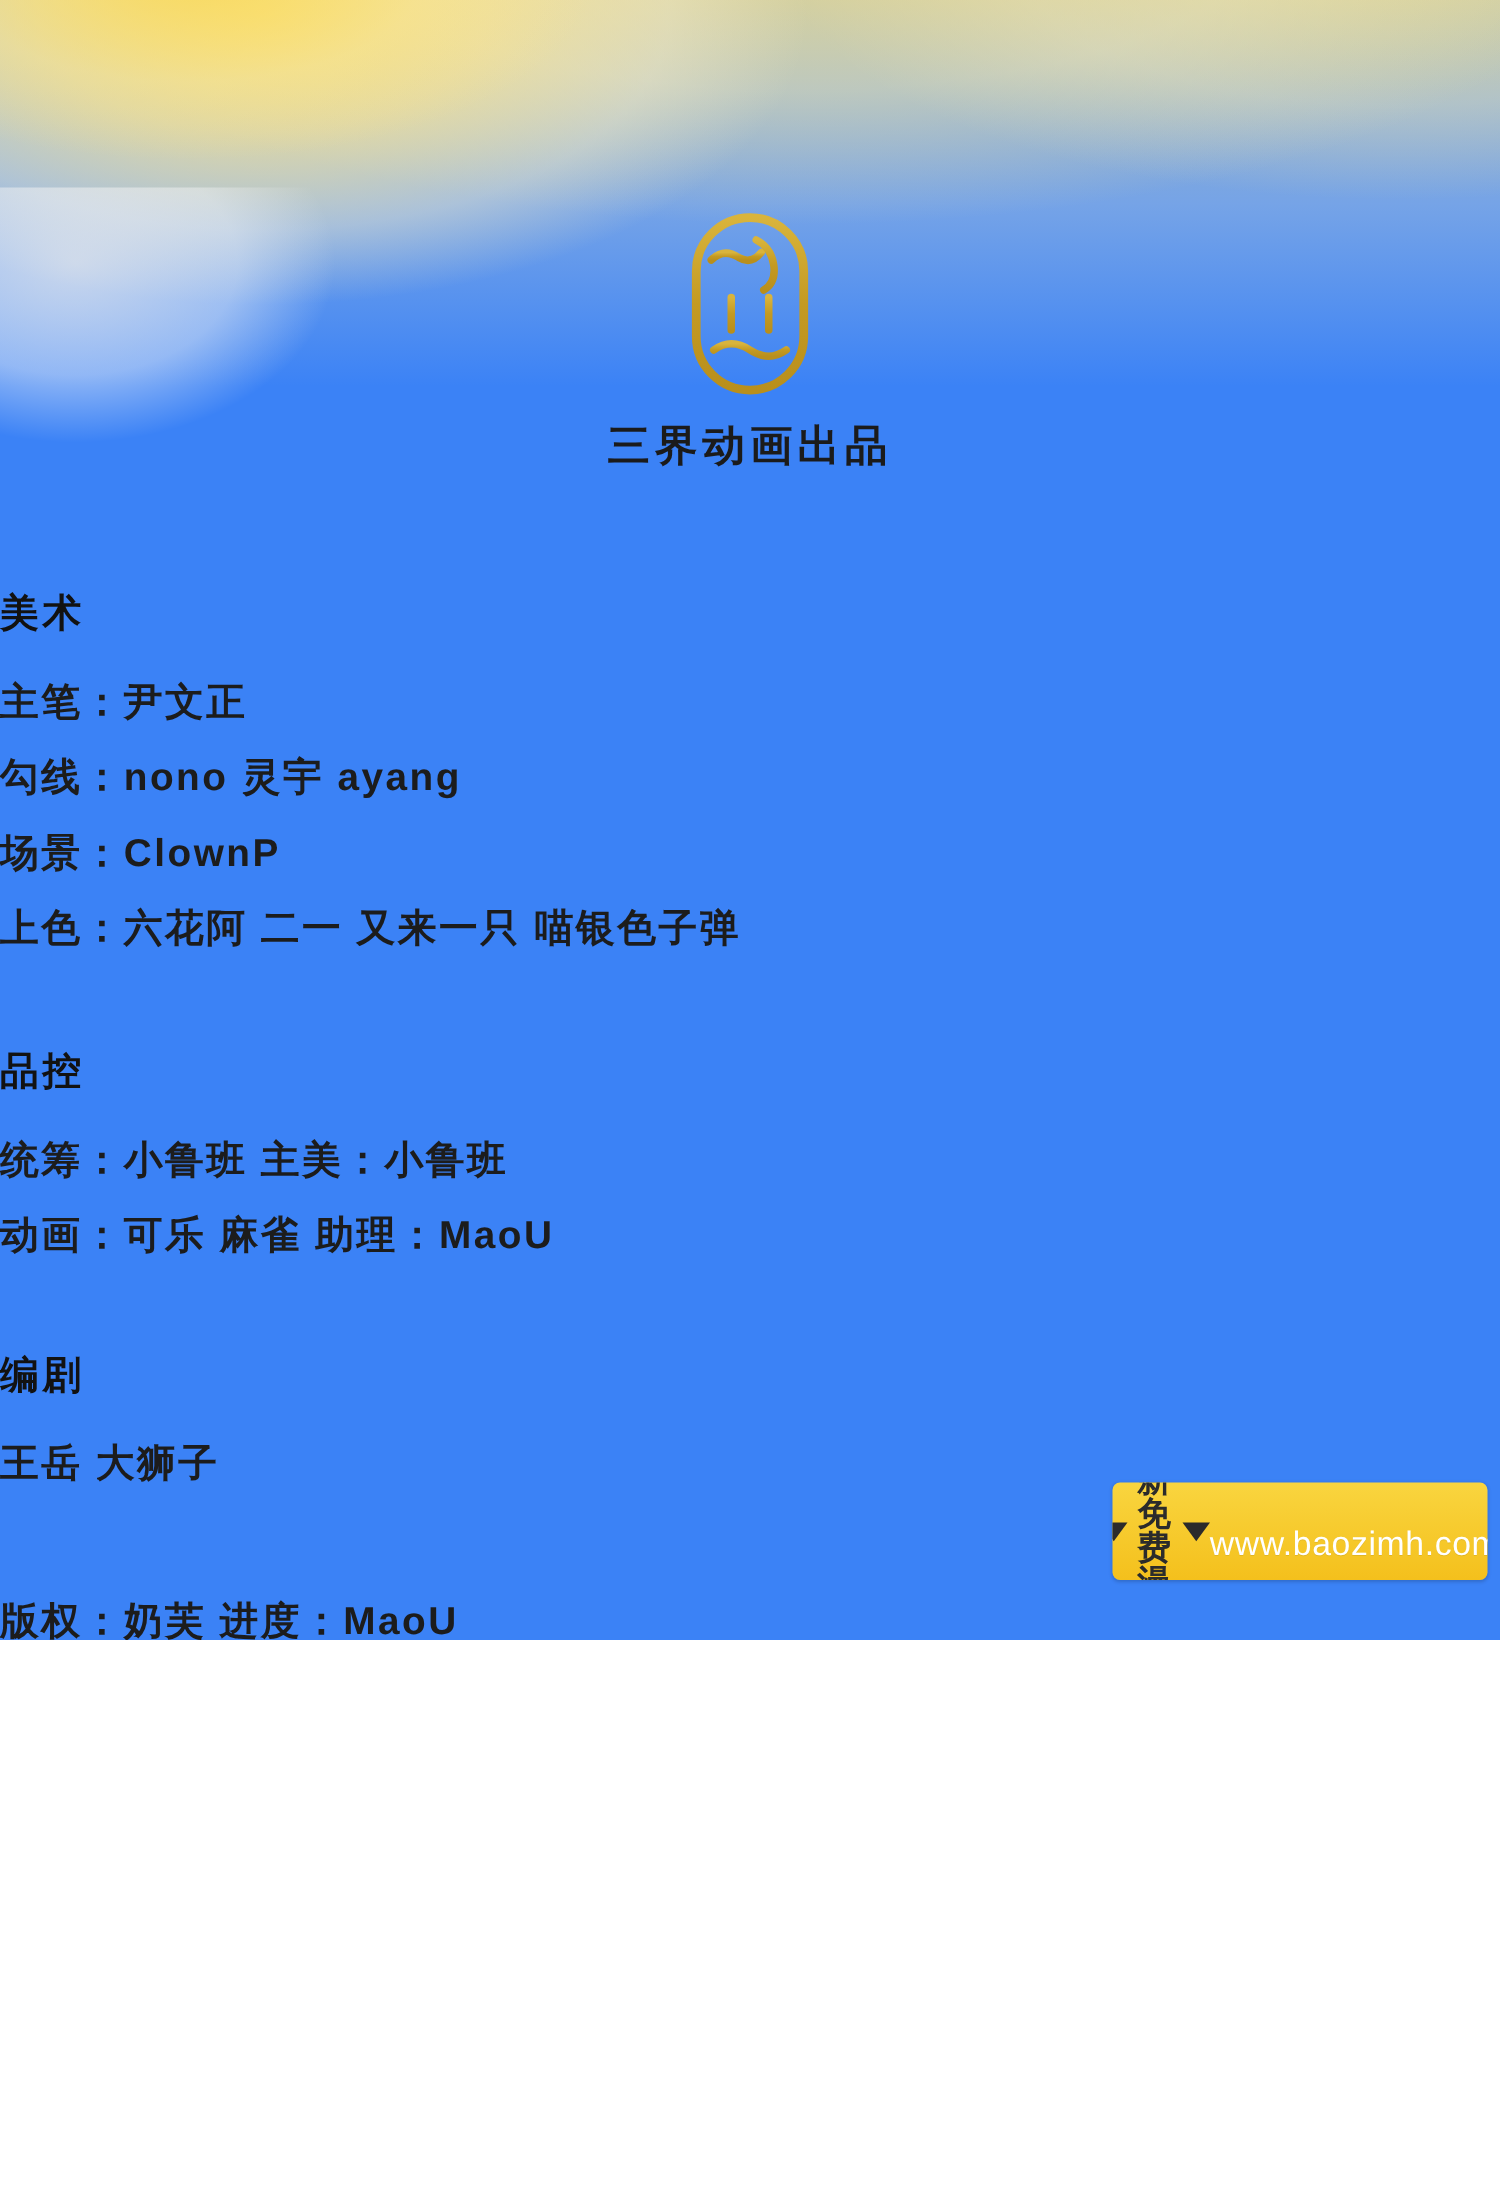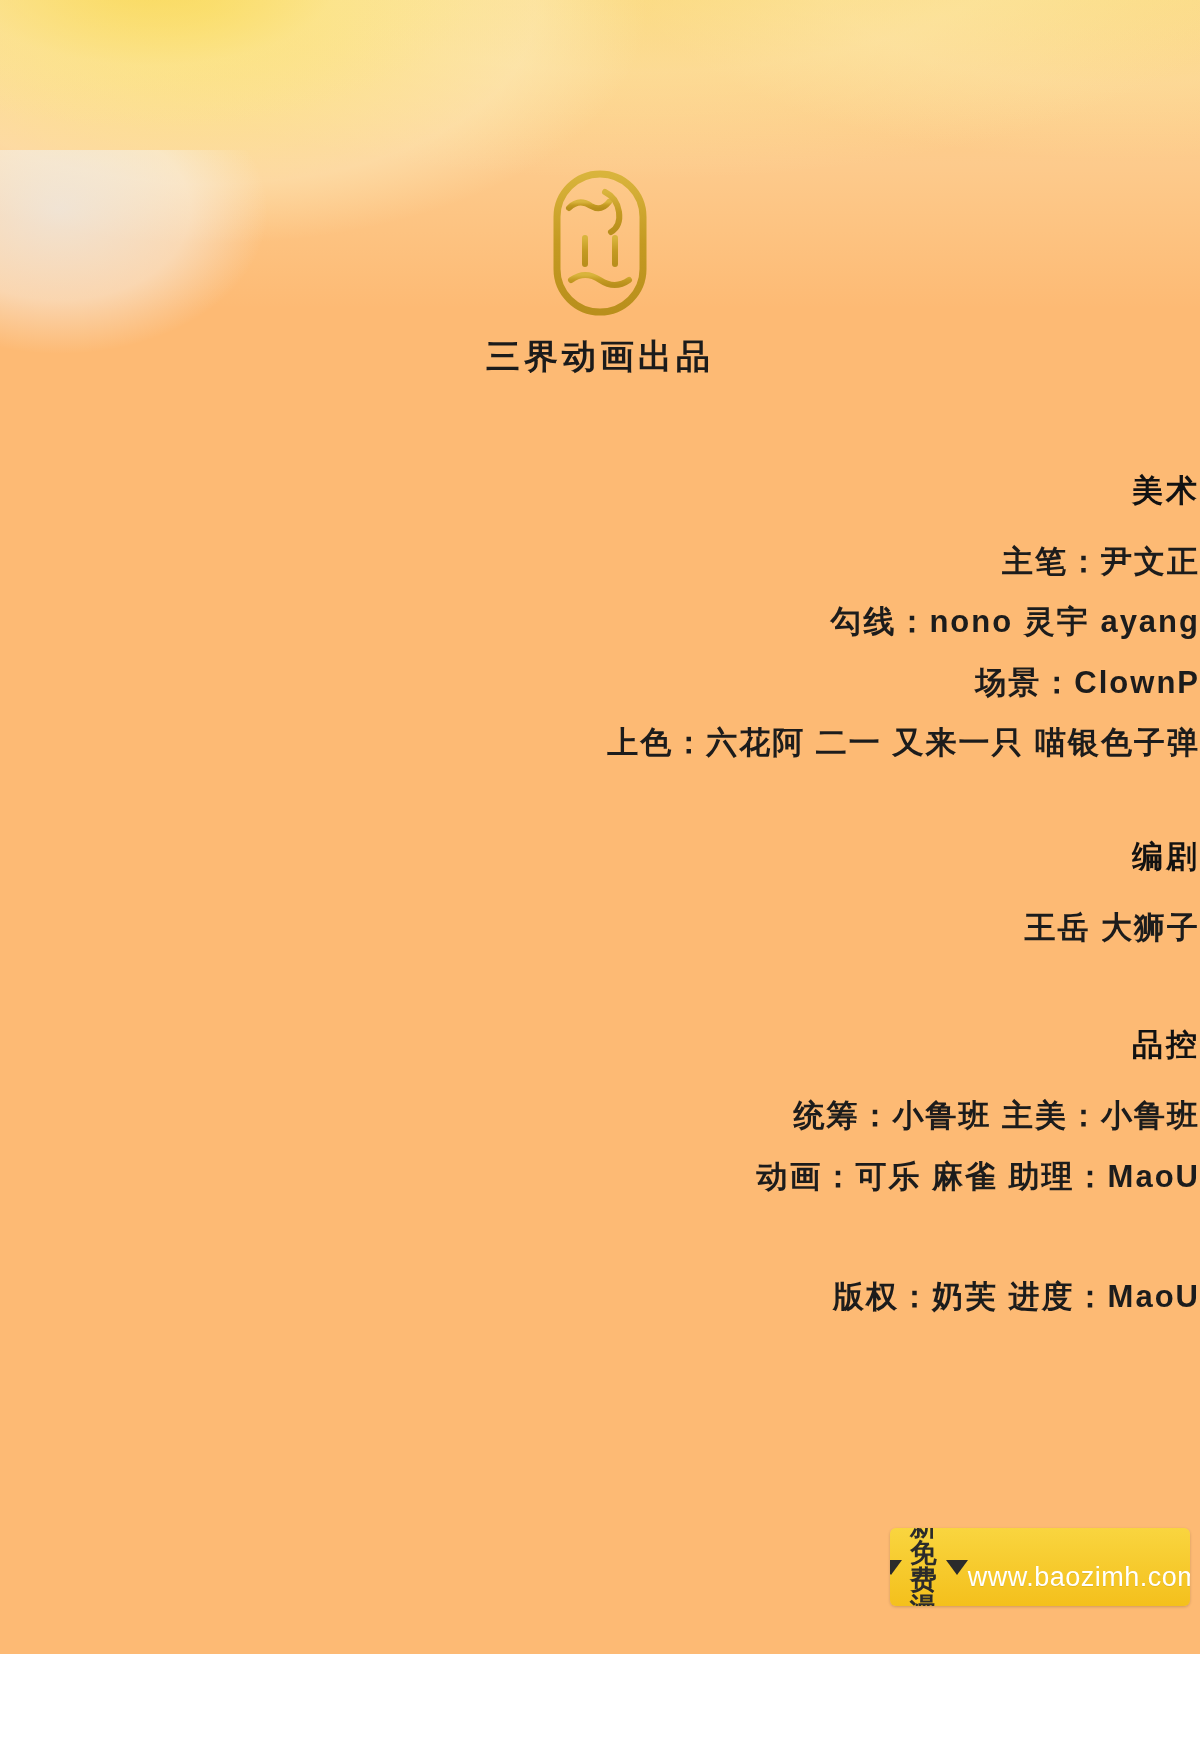--- a/index.html
+++ b/index.html
@@ -9,22 +9,22 @@
   body {
     width: 1200px;
     height: 1760px;
     font-family: "Liberation Sans", sans-serif;
     background: #ffffff;
     overflow: hidden;
   }
   .page {
     position: relative;
     width: 1200px;
-    height: 1654px;
-    background: #fdba74;
+    height: 1312px;
+    background: #3b82f6;
     overflow: hidden;
   }
   
   .bg-glow {
     position: absolute;
     left: 0;
     top: 0;
     width: 1200px;
     height: 430px;
     background:
@@ -70,21 +70,21 @@
     color: #1b1b1b;
     text-align: center;
   }
 
   
   .credits {
     position: absolute;
     left: 0;
     right: 0;
     top: 470px;
-    text-align: right;
+    text-align: left;
   }
   .section {
     margin-bottom: 44px;
   }
   .section-title {
     font-size: 31px;
     font-weight: bold;
     color: #121212;
     letter-spacing: 3px;
     margin-bottom: 20px;
@@ -183,29 +183,29 @@
   <div class="credits">
 
     <div class="section sec-art">
       <div class="section-title">美术</div>
       <div class="credit-line">主笔：尹文正</div>
       <div class="credit-line">勾线：nono 灵宇 ayang</div>
       <div class="credit-line">场景：ClownP</div>
       <div class="credit-line">上色：六花阿 二一 又来一只 喵银色子弹</div>
     </div>
 
-    <div class="section sec-script">
-      <div class="section-title">编剧</div>
-      <div class="credit-line">王岳 大狮子</div>
-    </div>
-
     <div class="section sec-qc">
       <div class="section-title">品控</div>
       <div class="credit-line">统筹：小鲁班 主美：小鲁班</div>
       <div class="credit-line">动画：可乐 麻雀 助理：MaoU</div>
+    </div>
+
+    <div class="section sec-script">
+      <div class="section-title">编剧</div>
+      <div class="credit-line">王岳 大狮子</div>
     </div>
 
     <div class="section sec-ops">
       <div class="credit-line">版权：奶芙 进度：MaoU</div>
     </div>
 
   </div>
 
   <div class="watermark">
     <div class="wm-top">

